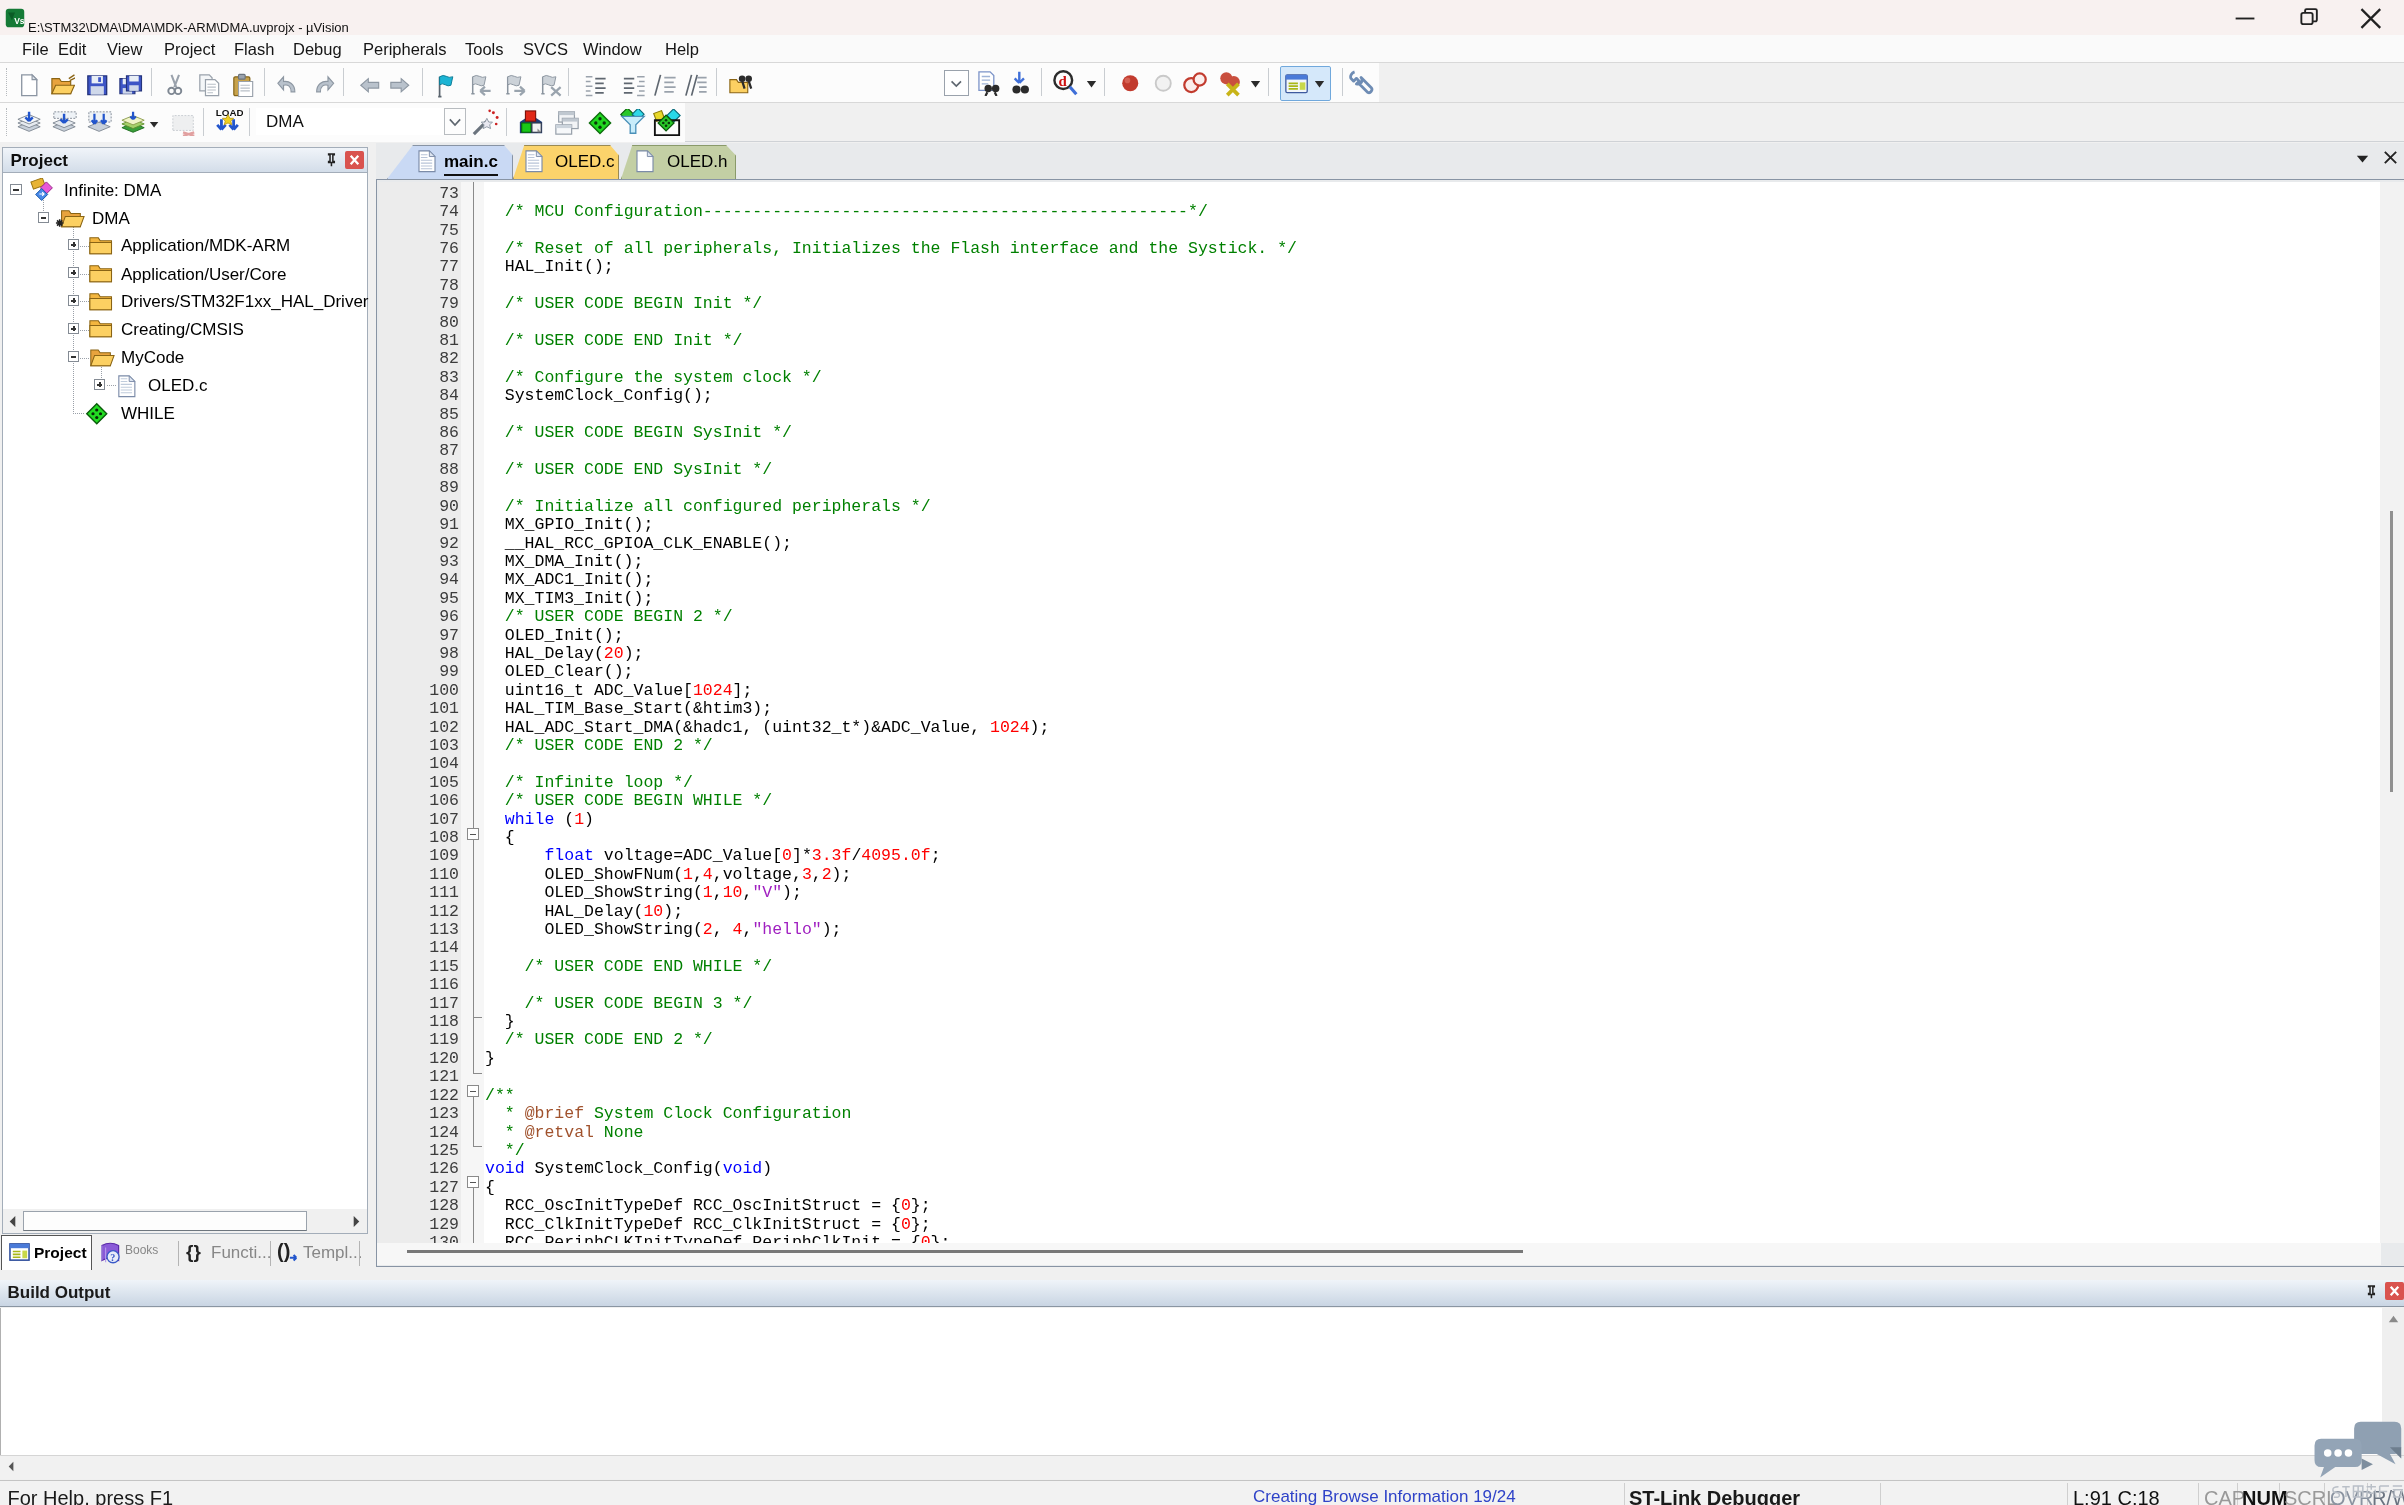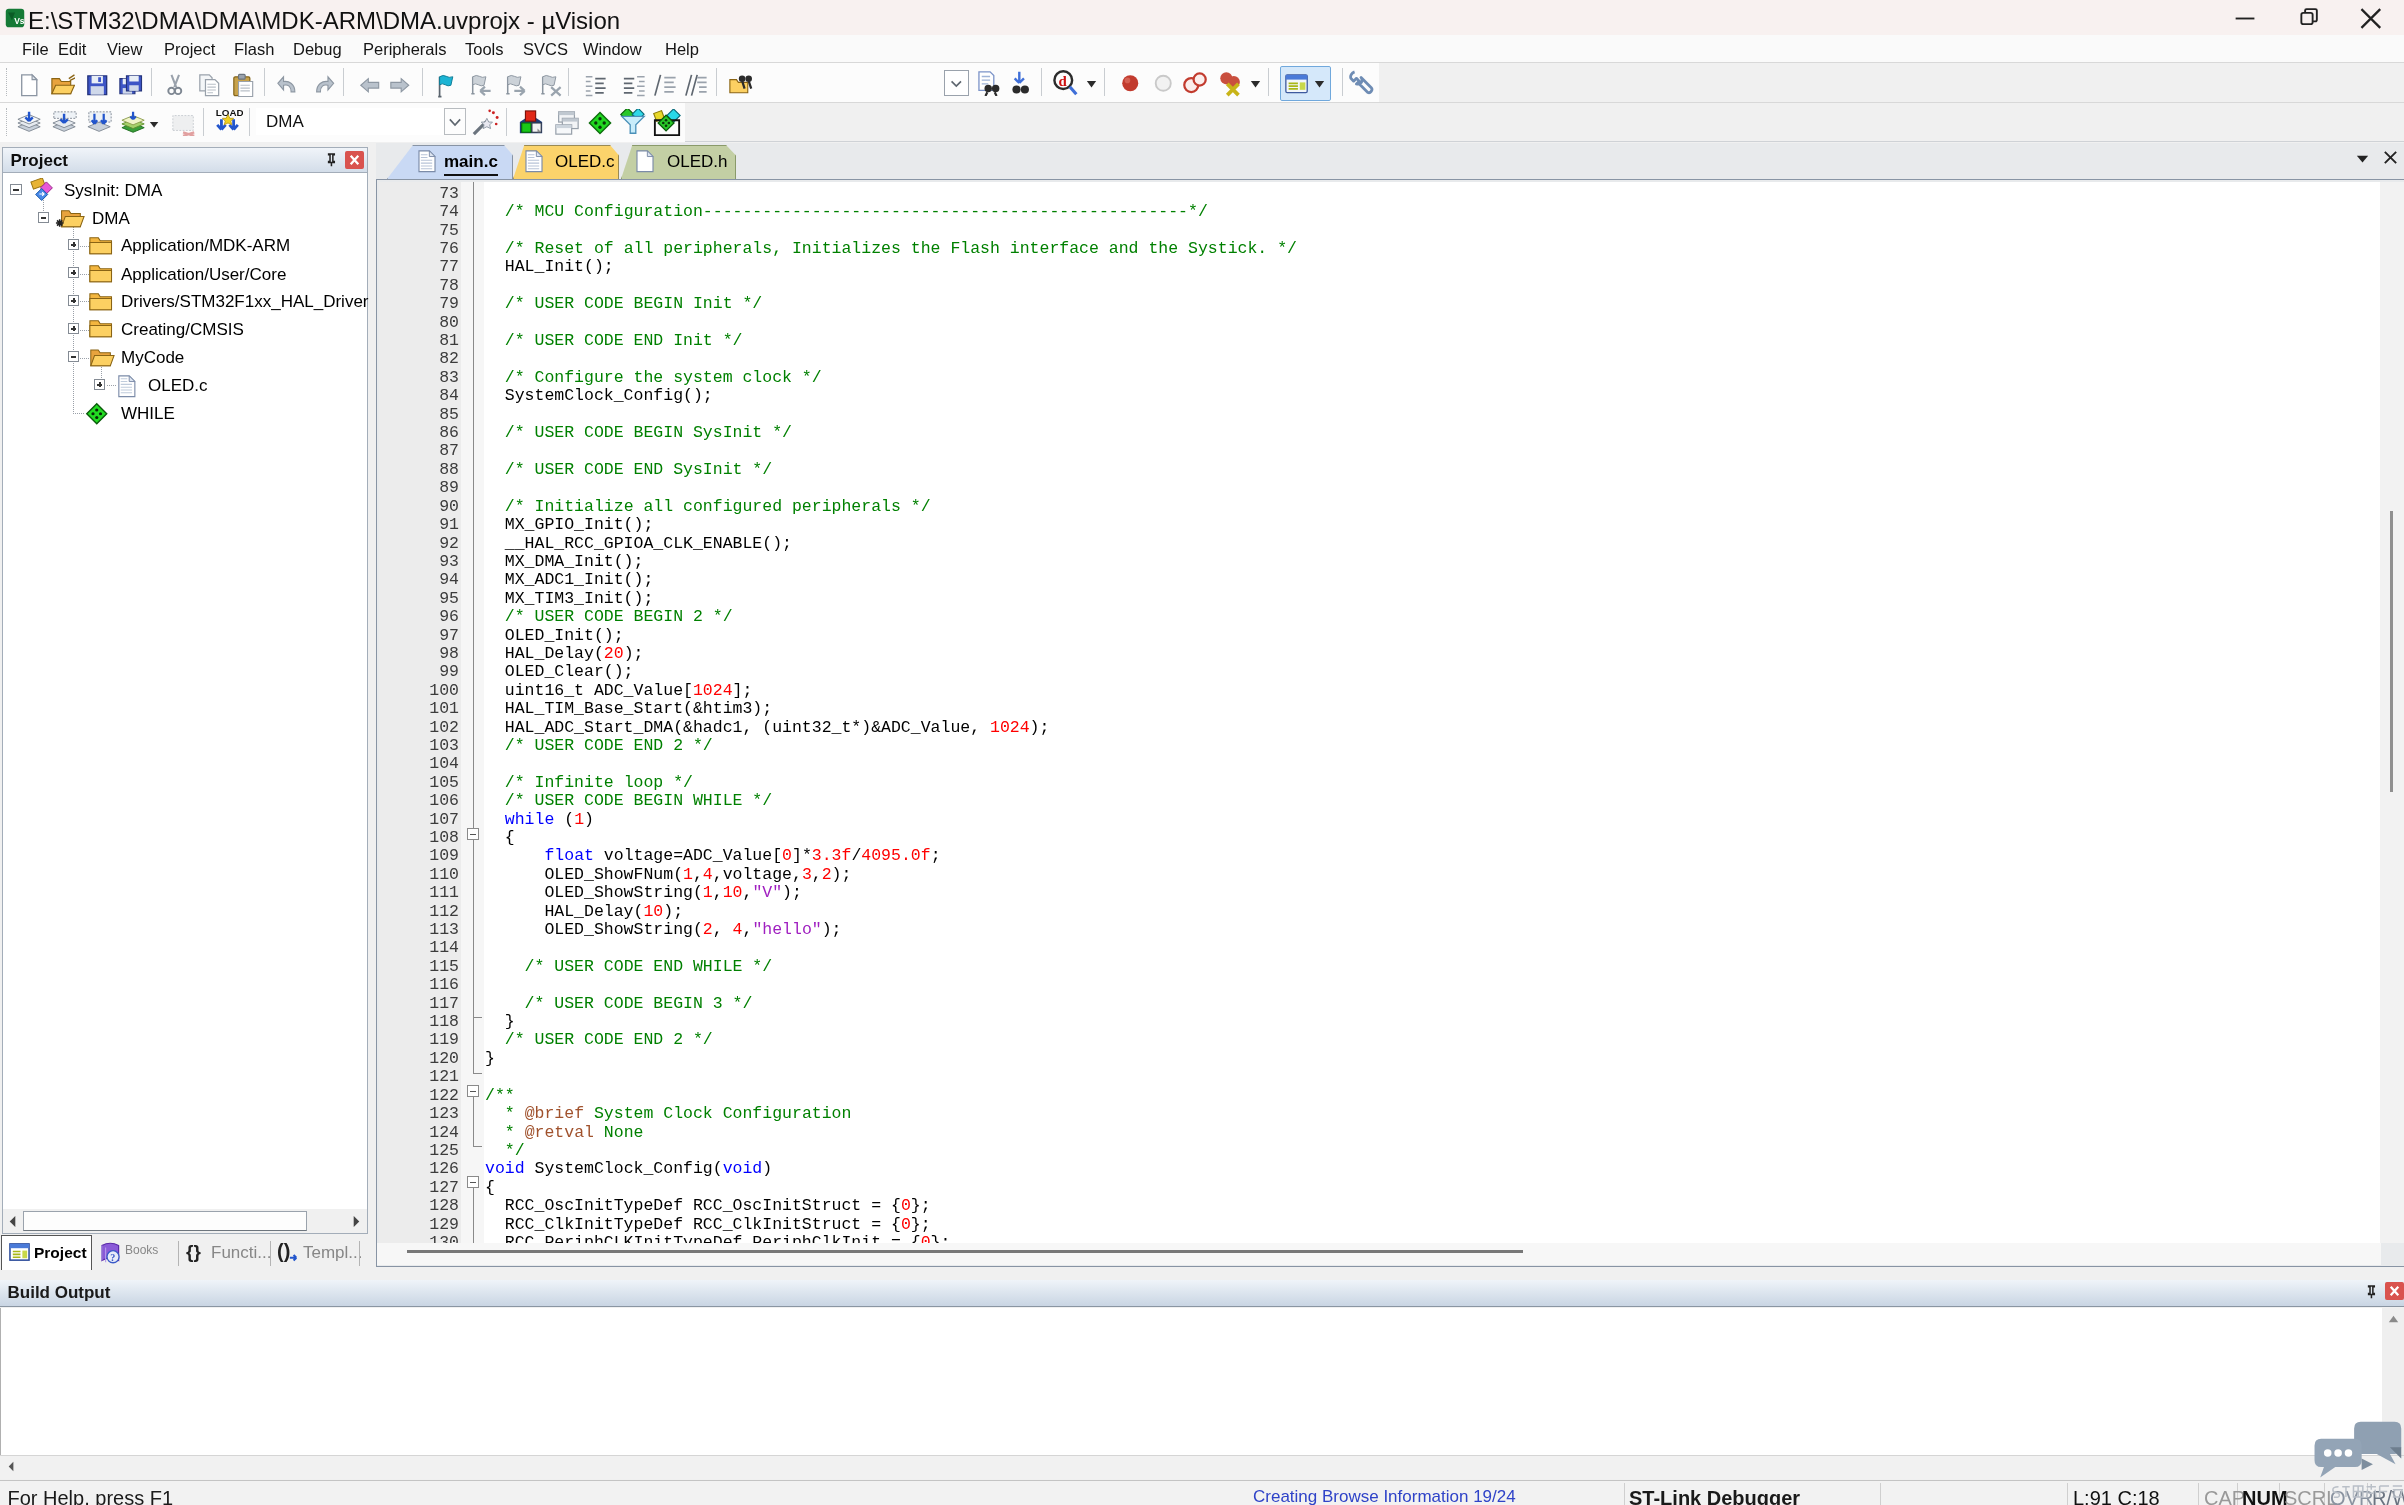--- a/index.html
+++ b/index.html
@@ -1,19 +1,19 @@
 <!DOCTYPE html>
 <html style="font-size:15px"><head><meta charset="utf-8"><style>
 *{margin:0;padding:0;box-sizing:border-box}
 html,body{width:2405px;height:1506px;overflow:hidden;background:#f0f0f0}
 #root{position:absolute;left:0;top:0;width:2405px;height:1506px;font-family:"Liberation Sans",sans-serif;color:#1a1a1a}
 .abs{position:absolute}
 
 #titlebar{left:0;top:0;width:2405px;height:35px;background:#f8f1f0}
-#title{left:28px;top:7px;font-size:24px;color:#111}
+#title{left:28px;top:20px;font-size:13px;color:#111}
 #menubar{left:0;top:35px;width:2405px;height:27px;background:#fafafa}
 .mi{position:absolute;top:40px;font-size:16.5px;color:#151515}
 #tb1{left:0;top:62px;width:2405px;height:40px;background:#f0f0f0;border-top:0.9px solid #d8d8d8}
 #tb1w{left:0;top:63px;width:1379px;height:39px;background:#fcfcfc}
 #tb2{left:0;top:102px;width:2405px;height:40px;background:#f0f0f0;border-top:0.9px solid #d8d8d8;border-bottom:0.9px solid #cfd2d6}
 #tb2w{left:0;top:103px;width:685px;height:39px;background:#fcfcfc}
 .sep1{position:absolute;top:68px;width:0.9px;height:28px;background:#c9cdd1}
 .sep2{position:absolute;top:108px;width:0.9px;height:28px;background:#c9cdd1}
 .grip{position:absolute;width:1.9px;height:28px;border-left:1.9px dotted #b5b9bd}
 
@@ -425,21 +425,21 @@
       <path d="M14 2 L14 8 L20 8 Z" fill="#dce4f0" stroke="#7b8ba8" stroke-width="1"></path>
       <path d="M5 5 L12 5 M5 8 L12 8 M5 11 L17 11 M5 14 L17 14 M5 17 L17 17 M5 20 L17 20" stroke="#c0ccdc" stroke-width="1.1"></path>
     </svg>
 <svg class="abs" style="left:85px;top:402px" width="23.5" height="23.5" viewBox="0 0 25 25">
       <rect x="5" y="5" width="15" height="15" transform="rotate(45 12.5 12.5)" fill="#22dc22" stroke="#0a5a0a" stroke-width="1.5"></rect>
       <circle cx="12.5" cy="8.5" r="1.7" fill="#062806"></circle>
       <circle cx="12.5" cy="16.5" r="1.7" fill="#062806"></circle>
       <circle cx="8.5" cy="12.5" r="1.7" fill="#062806"></circle>
       <circle cx="16.5" cy="12.5" r="1.7" fill="#062806"></circle>
     </svg>
-<span class="titem" style="left:64px;top:181px">SysInit: DMA</span>
+<span class="titem" style="left:64px;top:181px">Infinite: DMA</span>
 <span class="titem" style="left:92px;top:209px">DMA</span>
 <span class="titem" style="left:121px;top:236px">Application/MDK-ARM</span>
 <span class="titem" style="left:121px;top:265px">Application/User/Core</span>
 <span class="titem" style="left:121px;top:292px">Drivers/STM32F1xx_HAL_Driver</span>
 <span class="titem" style="left:121px;top:320px">Creating/CMSIS</span>
 <span class="titem" style="left:121px;top:348px">MyCode</span>
 <span class="titem" style="left:148px;top:376px">OLED.c</span>
 <span class="titem" style="left:121px;top:404px">WHILE</span>
 <div class="abs" id="pscroll"></div>
 <svg class="abs" style="left:5.6px;top:1214px" width="13" height="15" viewBox="0 0 14 16">

